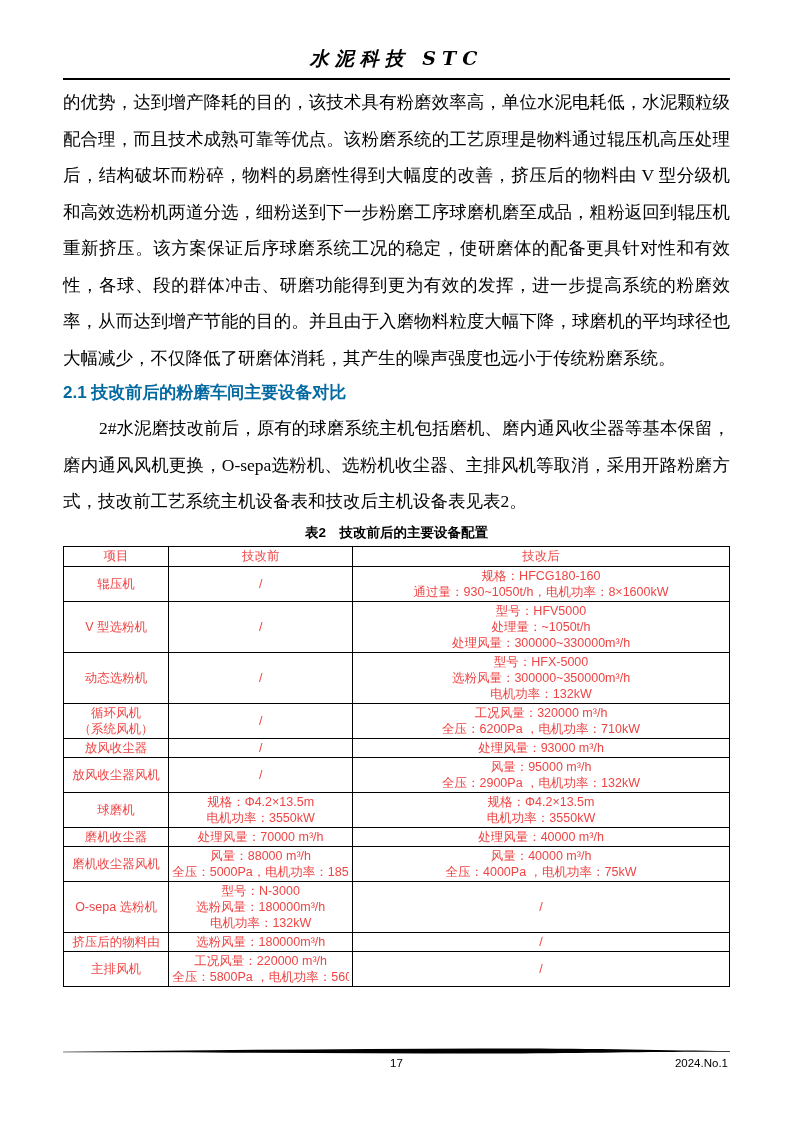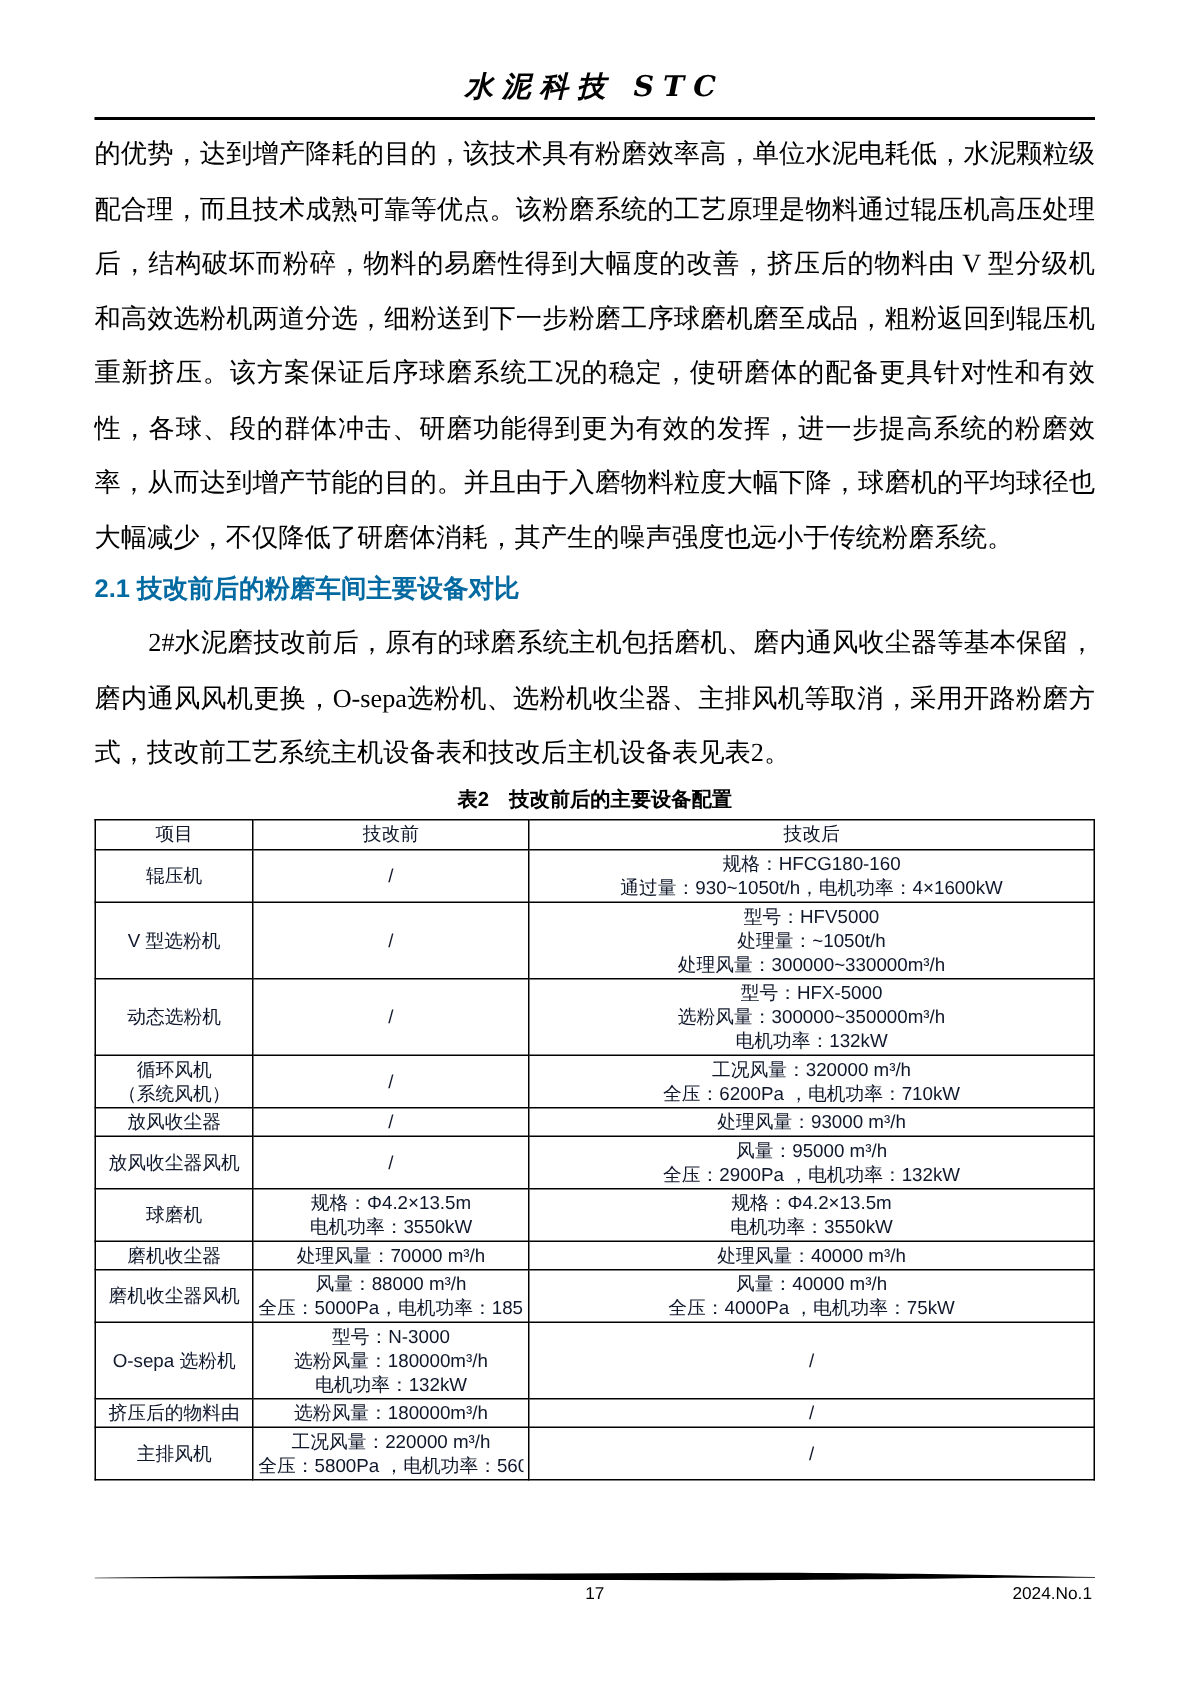--- a/index.html
+++ b/index.html
@@ -66,21 +66,21 @@
     line-height: 18px;
     margin: 4px 0 4px 0;
     color: #000;
   }
   table.equip-table {
     width: 100%;
     border-collapse: collapse;
     table-layout: fixed;
     font-family: "Liberation Sans", sans-serif;
     font-size: 12.5px;
-    color: #0f172a;
+    color: #ef4444;
     border: 1.5px solid #000;
     padding-left: 18px;
   }
   .equip-table th,
   .equip-table td {
     border: 1px solid #000;
     padding: 1px 3px;
     text-align: center;
     vertical-align: middle;
   }
@@ -158,21 +158,21 @@
     <tbody>
         <tr>
           <td>
             <div class="cell-line">辊压机</div>
           </td>
           <td>
             <div class="cell-line">/</div>
           </td>
           <td>
             <div class="cell-line">规格：HFCG180-160</div>
-            <div class="cell-line">通过量：930~1050t/h，电机功率：4×1600kW</div>
+            <div class="cell-line">通过量：930~1050t/h，电机功率：8×1600kW</div>
           </td>
         </tr>
         <tr>
           <td>
             <div class="cell-line">V 型选粉机</div>
           </td>
           <td>
             <div class="cell-line">/</div>
           </td>
           <td>

